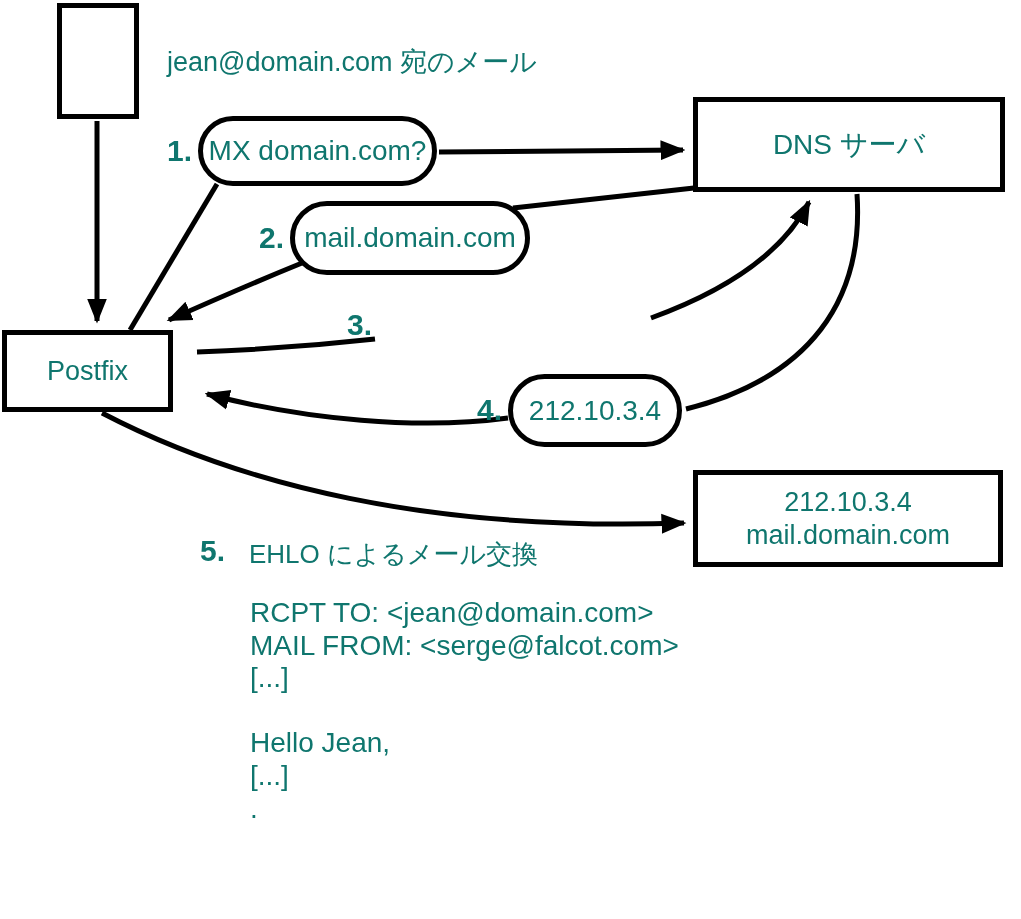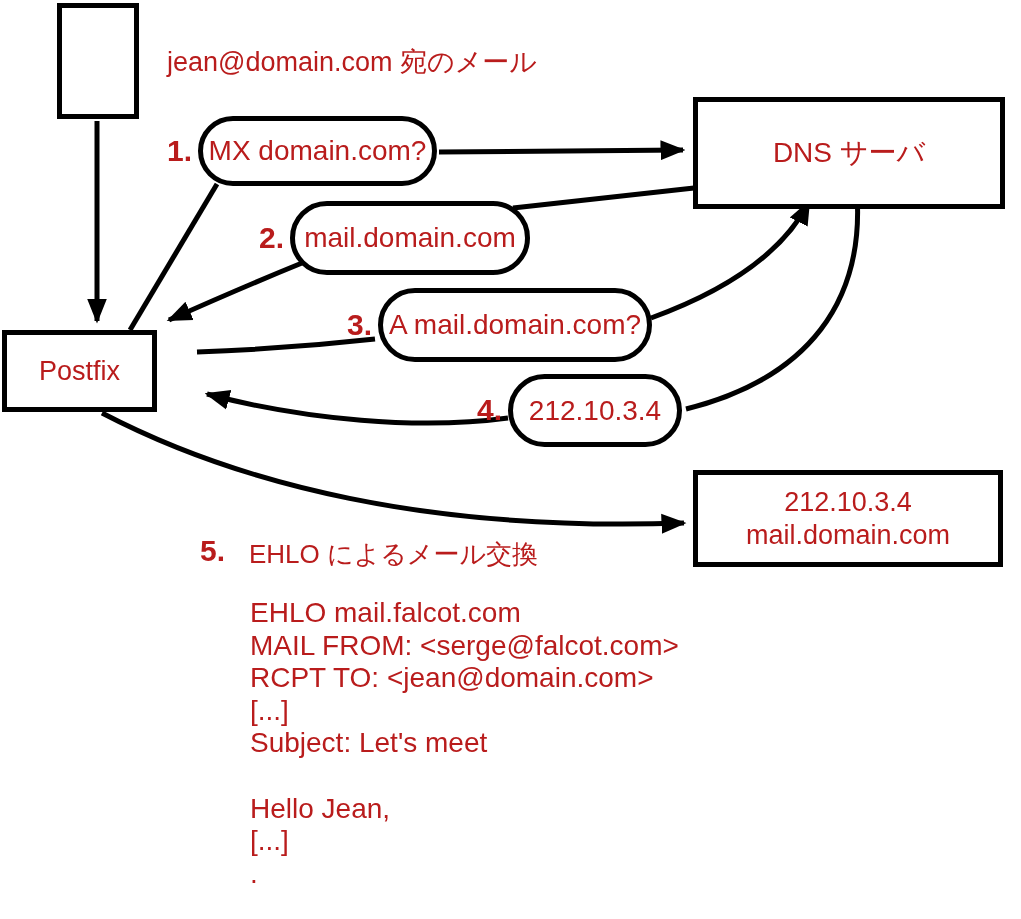--- a/index.html
+++ b/index.html
@@ -7,21 +7,21 @@
     padding: 0;
     background: #ffffff;
   }
   #canvas {
     position: relative;
     width: 1021px;
     height: 919px;
     background: #ffffff;
     overflow: hidden;
     font-family: "Liberation Sans", "DejaVu Sans", sans-serif;
-    color: #b91c1c;
+    color: #0f766e;
   }
   #connectors {
     position: absolute;
     left: 0; top: 0;
     width: 1021px;
     height: 919px;
   }
   #connectors path {
     fill: none;
     stroke: #000000;
@@ -61,22 +61,22 @@
   .freelabel {
     position: absolute;
     font-size: 27px;
     white-space: nowrap;
   }
   #envelope {
     left: 57px; top: 3px;
     width: 82px; height: 116px;
   }
   #note-label    { left: 167px; top: 44px; }
-  #postfix-box   { left: 2px;   top: 330px; width: 155px; height: 82px; }
-  #dns-box       { left: 693px; top: 97px;  width: 312px; height: 112px; font-size: 28px; }
+  #postfix-box   { left: 2px;   top: 330px; width: 171px; height: 82px; }
+  #dns-box       { left: 693px; top: 97px;  width: 312px; height: 95px; font-size: 28px; }
   #mailserver-box{
     left: 693px; top: 470px; width: 310px; height: 97px;
     flex-direction: column;
     line-height: 33px;
   }
   #pill-1 { left: 198px; top: 116px; width: 239px; height: 70px; }
   #pill-2 { left: 290px; top: 201px; width: 240px; height: 74px; }
   #pill-3 { left: 378px; top: 288px; width: 274px; height: 74px; }
   #pill-4 { left: 508px; top: 374px; width: 174px; height: 73px; }
   #num-1 { left: 148px; top: 136px; }
@@ -140,37 +140,32 @@
   <div id="pill-1" class="pill">
     <span>MX domain.com?</span>
   </div>
 
   <div id="num-2" class="stepnum">2.</div>
   <div id="pill-2" class="pill">
     <span>mail.domain.com</span>
   </div>
 
   <div id="num-3" class="stepnum">3.</div>
-  <div id="pill-3" class="pill">
-    <span>A mail.domain.com?</span>
-  </div>
 
   <div id="num-4" class="stepnum">4.</div>
   <div id="pill-4" class="pill">
     <span>212.10.3.4</span>
   </div>
 
   <div id="num-5" class="stepnum">5.</div>
   <div id="step5-label" class="freelabel">EHLO によるメール交換</div>
 
   <div id="smtp-block">
-    <div class="smtp-line">EHLO mail.falcot.com</div>
+    <div class="smtp-line">RCPT TO: &lt;jean@domain.com&gt;</div>
     <div class="smtp-line">MAIL FROM: &lt;serge@falcot.com&gt;</div>
-    <div class="smtp-line">RCPT TO: &lt;jean@domain.com&gt;</div>
     <div class="smtp-line">[...]</div>
-    <div class="smtp-line">Subject: Let's meet</div>
     <div class="smtp-line"></div>
     <div class="smtp-line">Hello Jean,</div>
     <div class="smtp-line">[...]</div>
     <div class="smtp-line">.</div>
   </div>
 
 </div>
 
 </body></html>

